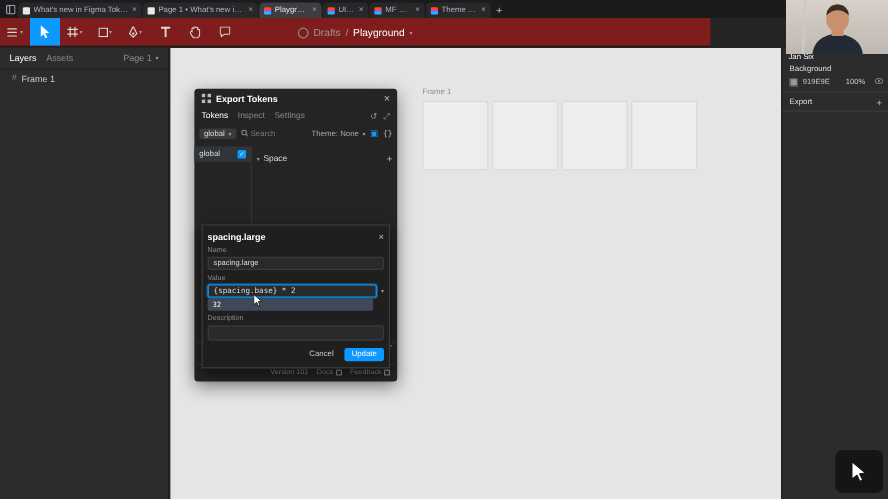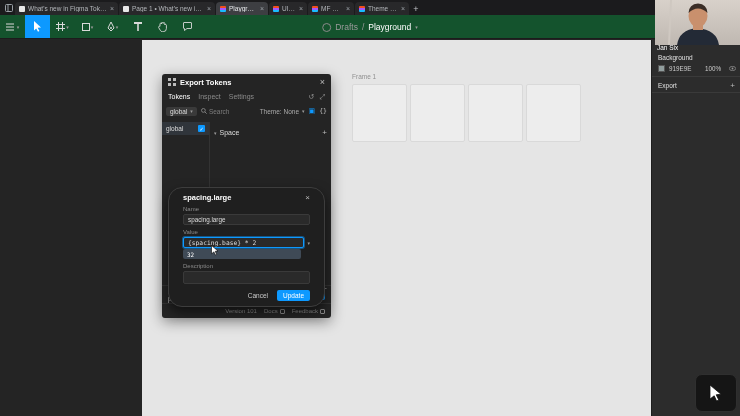--- a/index.html
+++ b/index.html
@@ -12,21 +12,21 @@
   .btab{height:13px;display:flex;align-items:center;gap:3px;padding:0 4px;margin-right:1px;background:#28282a;border-radius:4px 4px 0 0;color:#b4b7bb;font-size:6.5px;white-space:nowrap;overflow:hidden;flex:none}
   .btab.active{background:#3d3e42;color:#e8eaed}
   .favicon{width:6px;height:6px;border-radius:1px;flex:none}
   .favicon.doc{background:#e8e8e8}
   .favicon.figma{background:linear-gradient(180deg,#f24e1e 33%,#a259ff 33%,#a259ff 66%,#1abcfe 66%)}
   .btab .label{overflow:hidden;text-overflow:ellipsis}
   .tab-close{font-size:7px;color:#9aa0a6;line-height:1;flex:none}
   .newtab{height:13px;display:flex;align-items:center;justify-content:center;width:12px;color:#c0c3c7;font-size:9px}
 
   
-  .figma-toolbar{position:absolute;top:15px;left:0;width:740px;height:24px;background:#14532d;display:flex;align-items:stretch;border-bottom:1px solid #1c1c1c}
+  .figma-toolbar{position:absolute;top:15px;left:0;width:592px;height:24px;background:#7f1d1d;display:flex;align-items:stretch;border-bottom:1px solid #1c1c1c}
   .tool{width:25px;display:flex;align-items:center;justify-content:center;color:#d9d9d9}
   .tool.selected{background:#0d99ff;color:#fff}
   .tool svg{display:block}
   .tcaret{font-size:5px;color:#9a9a9a;margin-left:1px;align-self:center}
   .toolbar-title{position:absolute;left:50%;top:0;transform:translateX(-50%);height:24px;display:flex;align-items:center;gap:4px;font-size:8.5px}
   .crumb-muted{color:#9a9a9a}
   .crumb-name{color:#fff}
   .title-caret{font-size:5px;color:#9a9a9a}
   .title-avatar{width:9px;height:9px;border-radius:50%;border:1px solid #8a8a8a;display:inline-block}
 
@@ -61,21 +61,21 @@
   .tokenset-col{position:absolute;left:0;top:0;bottom:0;width:48px;border-right:1px solid #333}
   .tokenset-row{display:flex;align-items:center;height:13px;padding:0 4px;gap:3px;font-size:6.5px;color:#ddd;background:#30353b}
   .checkbox{width:7px;height:7px;background:#0d99ff;border-radius:1px;color:#fff;font-size:5px;display:flex;align-items:center;justify-content:center;margin-left:auto}
   .section-header{position:absolute;left:52px;right:4px;height:13px;display:flex;align-items:center;gap:3px;font-size:7px;color:#ddd}
   .section-space{top:4px}
   .section-opacity{top:160px}
   .section-caret{font-size:5px;color:#999}
   .section-plus{margin-left:auto;color:#bbb;font-size:8px}
 
   
-  .modal{position:absolute;left:6px;top:65px;width:157px;height:120px;background:#1f1f1f;border:1px solid #3d3d3d;border-radius:14px;box-shadow:0 5px 12px rgba(0,0,0,.55);padding:5px 14px;z-index:5}
+  .modal{position:absolute;left:6px;top:65px;width:157px;height:120px;background:#1f1f1f;border:1px solid #3d3d3d;border-radius:0;box-shadow:0 5px 12px rgba(0,0,0,.55);padding:5px 4px;z-index:5}
   .modal-title-row{display:flex;align-items:center}
   .modal-title{font-size:7.5px;font-weight:bold;color:#fff}
   .modal-close{margin-left:auto;color:#bbb;font-size:8px;line-height:1}
   .field-label{font-size:6px;color:#8a8a8a;margin-top:4px;margin-bottom:2px}
   .tinput{height:11px;background:#2a2a2a;border:1px solid #3a3a3a;border-radius:2px;display:flex;align-items:center;padding:0 4px;font-size:6.3px;color:#ddd}
   .mono{font-family:"DejaVu Sans Mono",monospace}
   .value-row{display:flex;align-items:center;gap:3px}
   .value-input{flex:1;border-color:#0d99ff;box-shadow:0 0 0 1px rgba(13,153,255,.45)}
   .value-caret{font-size:5px;color:#999}
   .suggestion-row{margin-top:1px;margin-right:9px;height:10px;background:#3f4a56;border-radius:2px;display:flex;align-items:center;padding:0 4px;font-size:6px;color:#fff}
@@ -213,20 +213,34 @@
     </div>
     <div class="toolbar-title">
       <span class="title-avatar"></span>
       <span class="crumb-muted">Drafts</span>
       <span class="crumb-muted">/</span>
       <span class="crumb-name">Playground</span>
       <span class="title-caret">▾</span>
     </div>
   </div>
 
+  <div class="left-sidebar">
+    <div class="ls-header">
+      <span class="ls-tab active">Layers</span>
+      <span class="ls-tab">Assets</span>
+      <span class="page-label">
+        <span>Page 1</span>
+        <span class="tcaret">▾</span>
+      </span>
+    </div>
+    <div class="layer-row">
+      <span class="layer-icon">#</span>
+      <span>Frame 1</span>
+    </div>
+  </div>
 
   <div class="canvas">
     <div class="frame-label">Frame 1</div>
     <div class="frame-rect" style="left:210px"></div>
     <div class="frame-rect" style="left:268px"></div>
     <div class="frame-rect" style="left:326px"></div>
     <div class="frame-rect" style="left:384px"></div>
 
     <div class="plugin">
       <div class="plugin-header">

